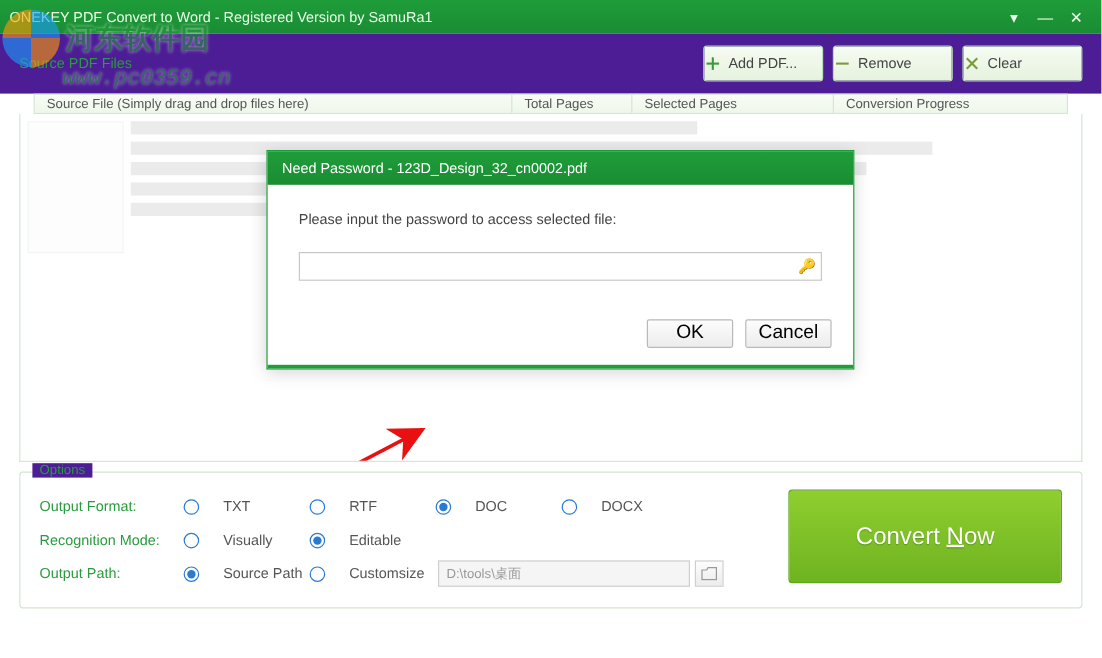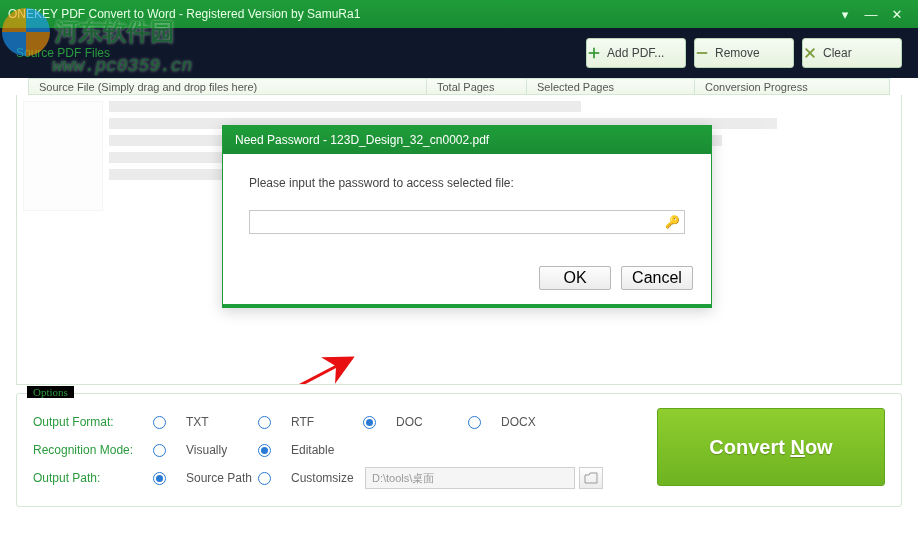--- a/index.html
+++ b/index.html
@@ -7,21 +7,21 @@
 
 .titlebar { height: 28px; background: linear-gradient(#1f9d3a,#1a8c33); color: #e8ffe8; font-size: 12px; display: flex; align-items: center; padding: 0 8px; }
 .titlebar-text { flex: 1; }
 .titlebar-btn { width: 26px; height: 20px; display: flex; align-items: center; justify-content: center; color: #e8ffe8; cursor: pointer; font-size: 13px; }
 
 .watermark { position: absolute; top: 8px; left: 2px; z-index: 2; pointer-events: none; }
 .watermark-icon { display: inline-block; width: 48px; height: 48px; border-radius: 50%; background: conic-gradient(#1a9cff 0 25%, #ff9a00 25% 50%, #1a9cff 50% 75%, #ff9a00 75% 100%); opacity: .6; vertical-align: middle; }
 .watermark-text { display: inline-block; color: #2a9b3e; font-size: 24px; font-weight: bold; opacity: .55; vertical-align: middle; text-shadow: 0 0 3px #fff; }
 .watermark-url { color: #2a9b3e; font-size: 18px; opacity: .55; margin-left: 50px; text-shadow: 0 0 3px #fff; font-family: "Courier New", monospace; font-style: italic; }
 
-.toolbar { height: 50px; display: flex; align-items: center; padding: 0 16px; background: #0f172a; }
+.toolbar { height: 50px; display: flex; align-items: center; padding: 0 16px; background: #4c1d95; }
 .section-title { color: #2a9b3e; font-size: 12px; flex: 1; }
 .tbtn { height: 30px; min-width: 100px; margin-left: 8px; border: 1px solid #b8d8b8; border-radius: 3px; background: linear-gradient(#f5fbf2,#e6f2de); display: flex; align-items: center; justify-content: flex-start; gap: 6px; font-size: 12px; color: #444; cursor: pointer; }
 .tbtn svg { width: 14px; height: 14px; }
 
 .table-head { height: 17px; display: flex; border: 1px solid #d4e6d4; background: linear-gradient(#f8fcf6,#eef7ea); margin: 0 28px; font-size: 11px; color: #555; }
 .th { padding: 4px 10px; border-right: 1px solid #d4e6d4; display: flex; align-items: center; }
 .th1 { flex: 0 0 398px; }
 .th2 { flex: 0 0 100px; }
 .th3 { flex: 0 0 168px; }
 .th4 { flex: 1; border-right: none; }
@@ -39,32 +39,32 @@
 .dlg-input { width: 100%; height: 24px; border: 1px solid #c8c8c8; padding: 0 22px 0 6px; font-size: 12px; outline: none; }
 .dlg-input-wrap { position: relative; }
 .dlg-key { position: absolute; right: 5px; top: 5px; color: #a5c98f; font-size: 12px; }
 .dlg-btns { position: absolute; right: 18px; bottom: 14px; display: flex; gap: 10px; }
 .dlg-btn { width: 72px; height: 24px; border: 1px solid #b8b8b8; border-radius: 2px; background: linear-gradient(#fdfdfd,#ececec); font-size: 16px; cursor: pointer; }
 .dlg-green-bottom { height: 3px; background: #1f9d3a; }
 
 .arrow { position: absolute; left: 120px; top: 255px; z-index: 6; pointer-events: none; }
 
 .options-frame { margin: 8px 16px 0 16px; border: 1px solid #d4e6d4; border-radius: 3px; padding: 14px 16px 14px 16px; position: relative; display: flex; }
-.options-label { position: absolute; top: -8px; left: 10px; background: #000000; padding: 0 6px; color: #2a9b3e; font-size: 11px; font-family: Liberation Serif, serif; }
+.options-label { position: absolute; top: -8px; left: 10px; background: #4c1d95; padding: 0 6px; color: #2a9b3e; font-size: 11px; }
 .opts-left { flex: 1; font-size: 12px; }
 .opt-row { display: flex; align-items: center; height: 28px; gap: 0; }
 .opt-label { color: #2a9b3e; width: 120px; }
 .radio-group { display: flex; gap: 0; }
 .radio { display: flex; align-items: center; gap: 20px; color: #555; cursor: pointer; width: 105px; }
 .radio .dot { width: 13px; height: 13px; border: 1px solid #2a7ad4; border-radius: 50%; display: inline-flex; align-items: center; justify-content: center; background: #fff; }
 .radio.sel .dot::after { content: ""; width: 7px; height: 7px; background: #2a7ad4; border-radius: 50%; }
 .path-input { width: 210px; height: 22px; border: 1px solid #cfcfcf; background: #f5f5f5; color: #999; font-size: 11px; padding: 0 6px; margin-left: 2px; }
 .path-btn { width: 24px; height: 22px; border: 1px solid #cfcfcf; background: linear-gradient(#fdfdfd,#ececec); margin-left: 4px; cursor: pointer; display: inline-flex; align-items: center; justify-content: center; }
 
-.convert-btn { width: 228px; height: 78px; border: 1px solid #5fa81b; border-radius: 3px; background: linear-gradient(#8fce2e,#6eb321); color: #fff; font-size: 20px; font-weight: bold; display: flex; align-items: center; justify-content: center; cursor: pointer; text-shadow: 0 1px 1px rgba(0,0,0,.25); }
+.convert-btn { width: 228px; height: 78px; border: 1px solid #5fa81b; border-radius: 3px; background: linear-gradient(#8fce2e,#6eb321); color: #fff; font-size: 20px; font-weight: normal; display: flex; align-items: center; justify-content: center; cursor: pointer; text-shadow: 0 1px 1px rgba(0,0,0,.25); }
 .convert-btn u { text-decoration: underline; }
 </style>
 </head>
 <body>
 
 <div class="titlebar">
   <span class="titlebar-text">ONEKEY PDF Convert to Word - Registered Version by SamuRa1</span>
   <span class="titlebar-btn">▾</span>
   <span class="titlebar-btn">—</span>
   <span class="titlebar-btn">✕</span>

